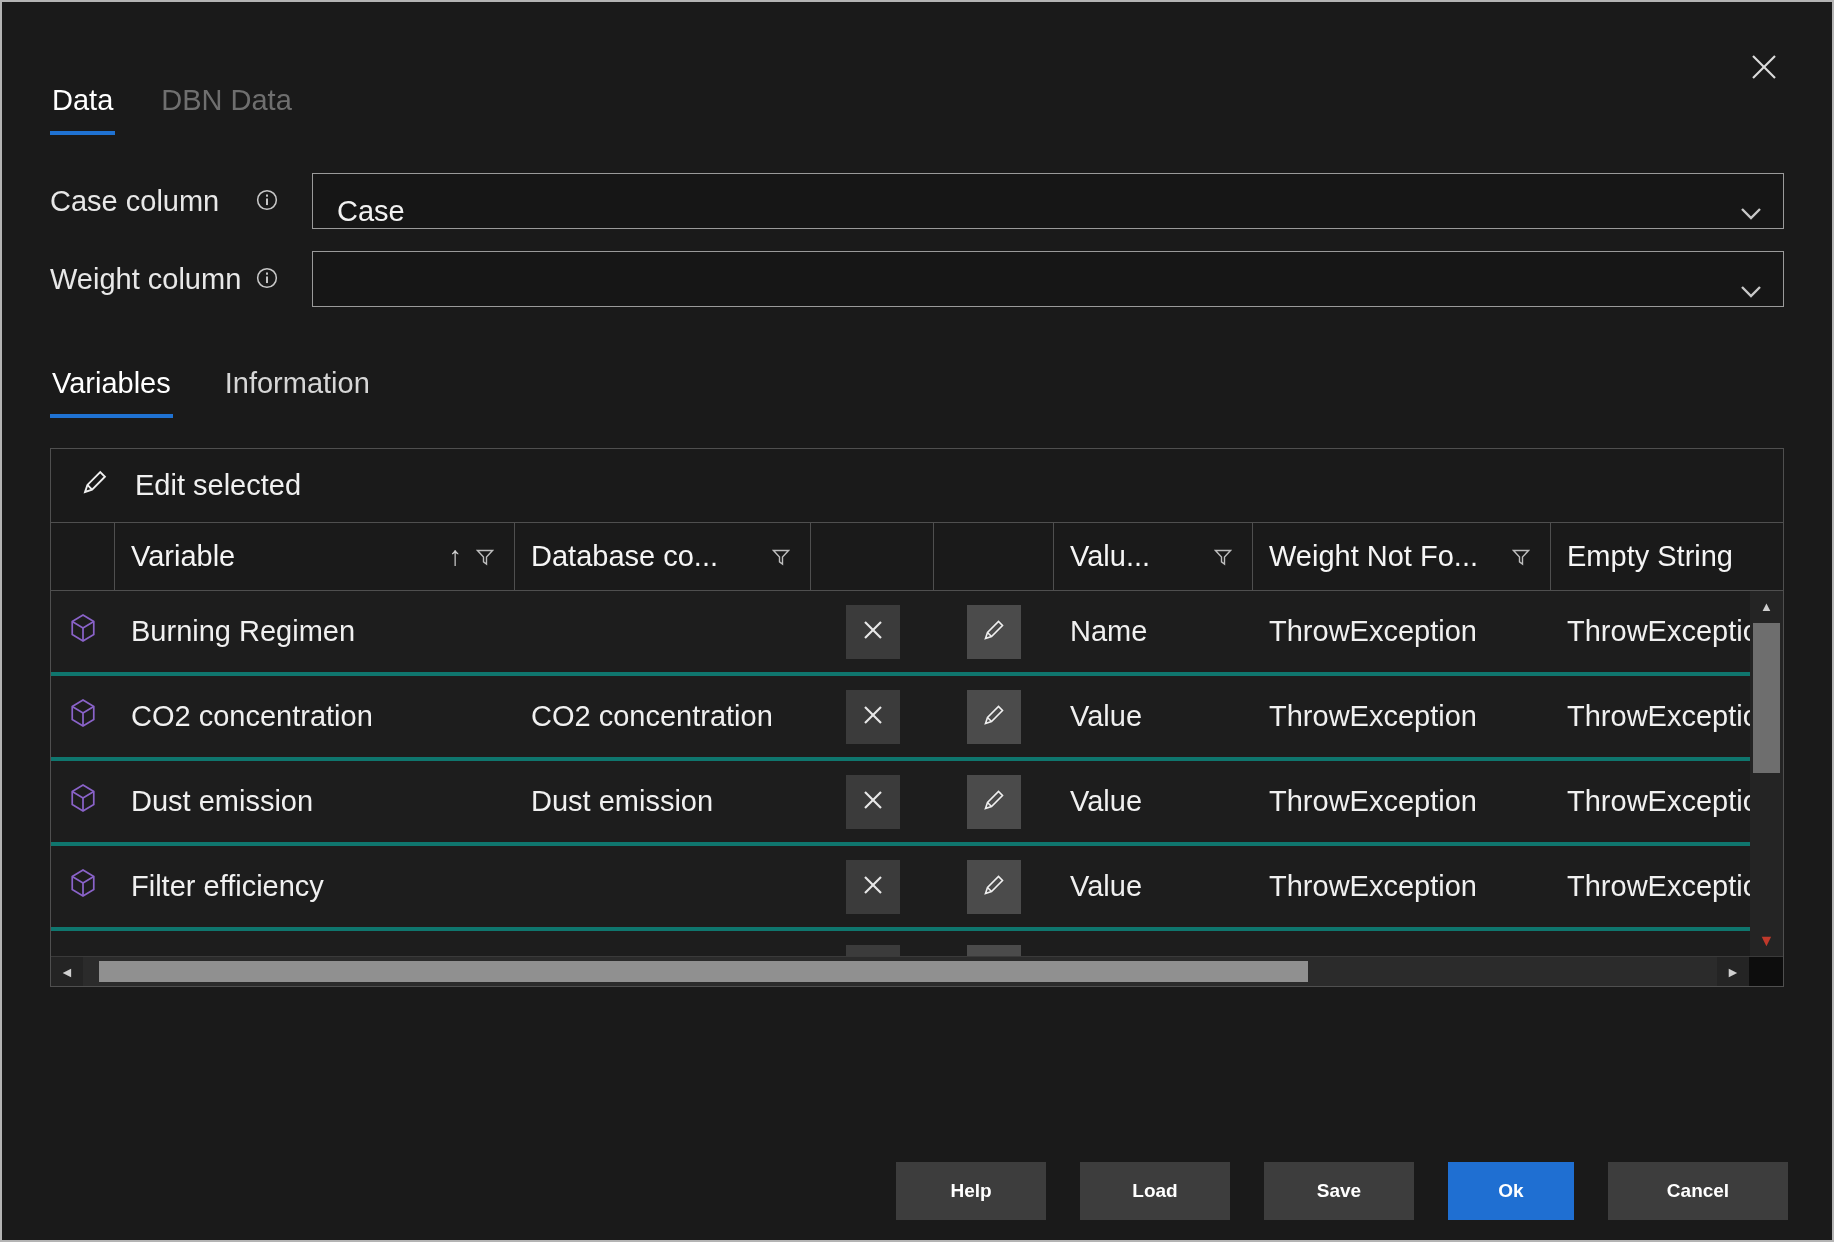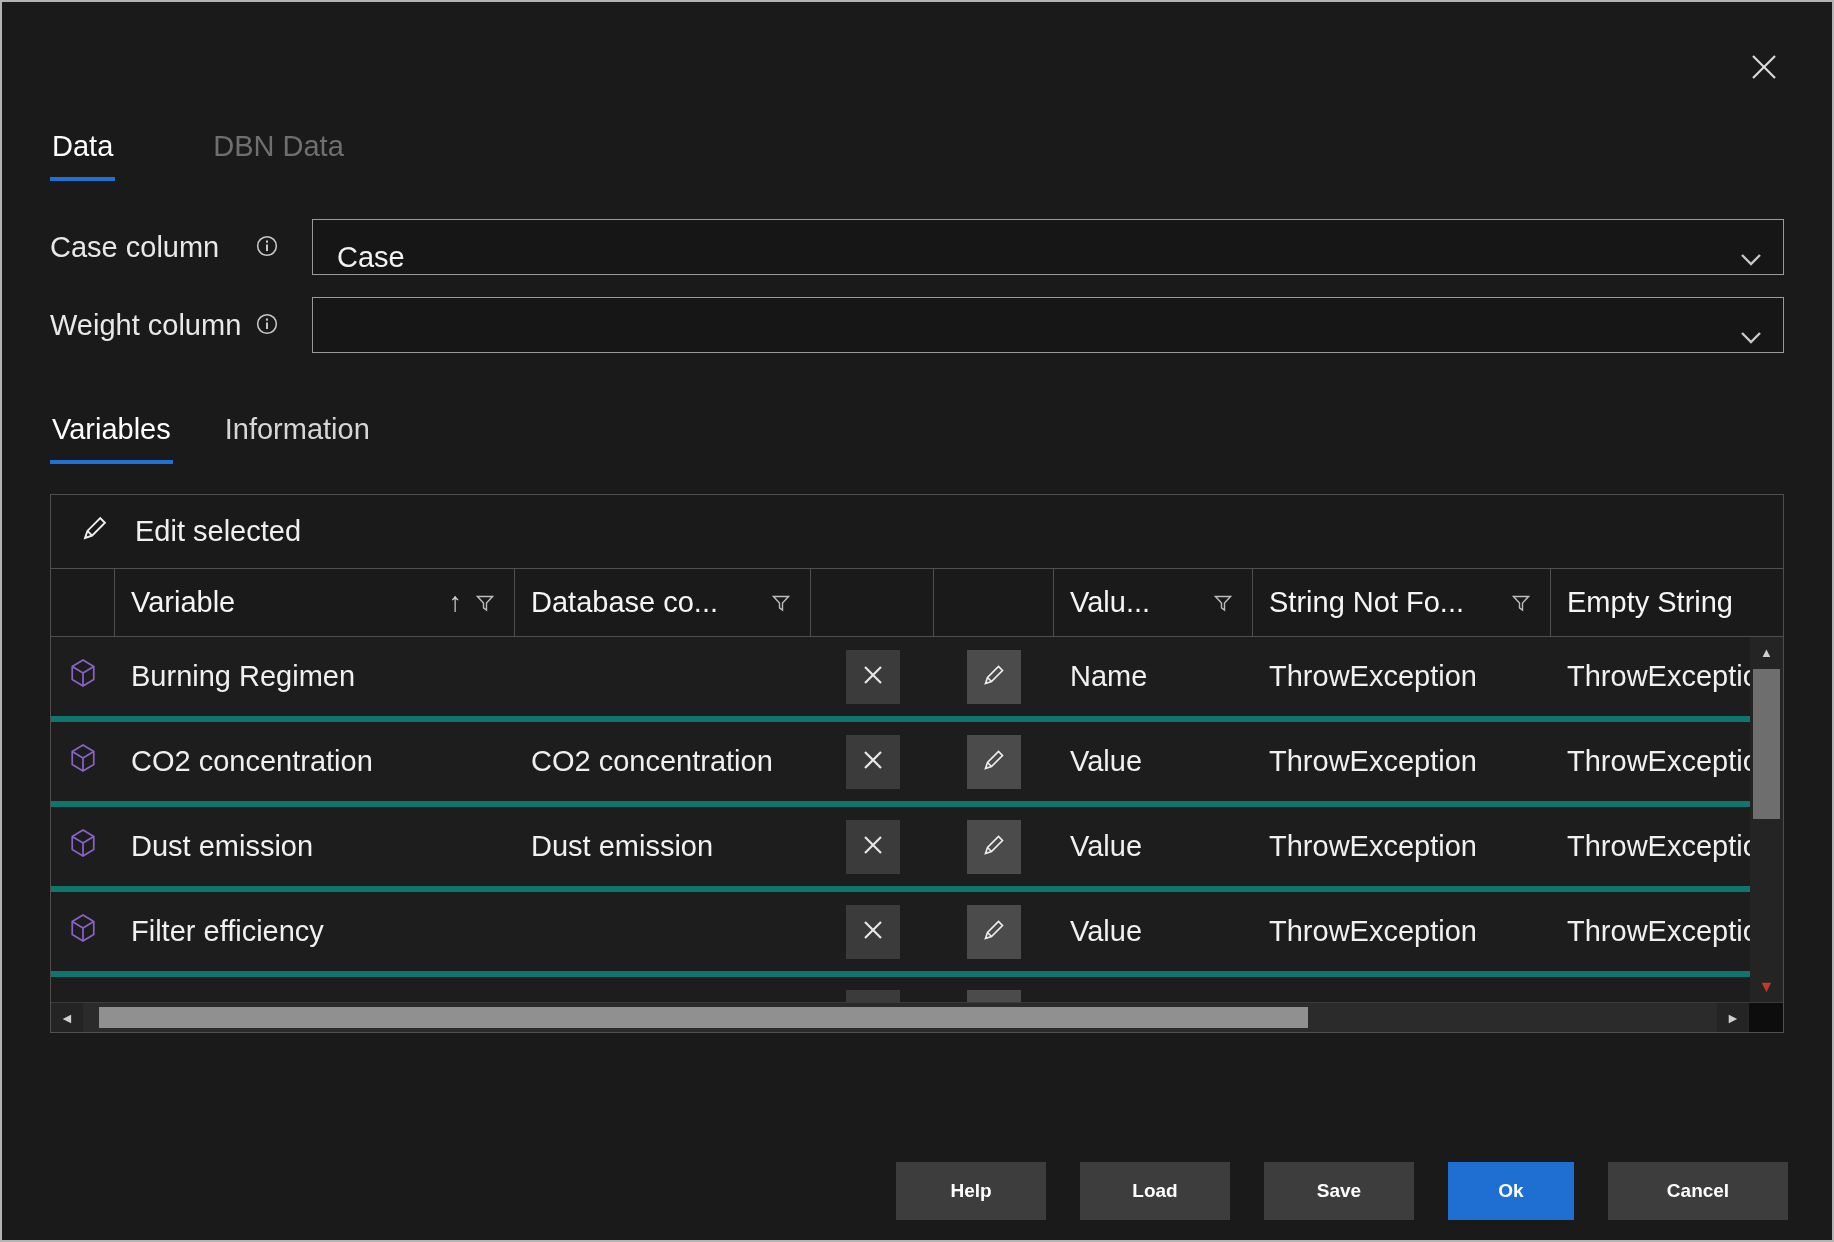--- a/index.html
+++ b/index.html
@@ -13,21 +13,21 @@
     overflow:hidden;
   }
   .content{padding:0 48px}
 
   
   .titlebar{padding-top:42px;position:relative}
   .title{font-size:40px;font-weight:400;color:#ededed;line-height:48px}
   .close-btn{position:absolute;top:46px;right:0;width:40px;height:40px;background:none;border:none;cursor:pointer;display:flex;align-items:center;justify-content:center}
 
   
-  .tabs{display:flex;gap:96px;margin-top:86px}
+  .tabs{display:flex;gap:44px;margin-top:40px}
   .tab{font-size:29px;padding:0 2px 14px 2px;cursor:pointer}
   .tab.active{color:#ffffff;border-bottom:4px solid #1f72d2}
   .tab.dim{color:#6f6f6f}
   .tab.light{color:#d6d6d6}
 
   
   .form-row{display:flex;align-items:center;margin-top:38px;height:56px}
   .form-row + .form-row{margin-top:22px}
   .form-label{width:262px;display:flex;align-items:center;justify-content:space-between;padding-right:34px;font-size:29px;color:#e8e8e8}
   .dropdown{flex:1;height:56px;border:1px solid #9a9a9a;background:#161616;display:flex;align-items:flex-end;justify-content:space-between;padding:0 20px 0 24px;font-size:29px;cursor:pointer}
@@ -41,21 +41,21 @@
   .toolbar{height:74px;display:flex;align-items:center;gap:26px;padding-left:30px;border-bottom:1px solid #4f4f4f;font-size:29px;cursor:pointer;color:#f0f0f0}
 
   .grid-cols{display:grid;grid-template-columns:64px 400px 296px 123px 120px 199px 298px minmax(0,1fr)}
   .grid-header{height:68px;border-bottom:1px solid #4f4f4f;font-size:29px;color:#f5f5f5}
   .hcell{display:flex;align-items:center;gap:14px;padding:0 20px 0 16px;border-right:1px solid #4f4f4f;overflow:hidden;white-space:nowrap;cursor:pointer}
   .hcell:last-child{border-right:none}
   .hcell .spacer{flex:1}
   .sort-arrow{color:#d0d0d0;font-size:27px;line-height:1}
 
   .grid-body{position:relative;height:365px;overflow:hidden;background:#1d1d1d}
-  .row{height:85px;border-bottom:6px solid #0f766e;font-size:29px;align-items:center;cursor:pointer;color:#f0f0f0}
+  .row{height:85px;border-bottom:4px solid #0f766e;font-size:29px;align-items:center;cursor:pointer;color:#f0f0f0}
   .cell{padding:0 16px;white-space:nowrap;overflow:hidden}
   .icon-cell{display:flex;justify-content:center;padding:0}
   .btn-cell{display:flex;justify-content:center;padding:0}
   .sq-btn{width:54px;height:54px;border:none;display:flex;align-items:center;justify-content:center;cursor:pointer}
   .x-btn{background:#3b3b3b}
   .p-btn{background:#4b4b4b}
 
   
   .vscroll{position:absolute;top:0;right:0;width:33px;height:365px;background:#242424}
   .v-up{position:absolute;top:2px;left:0;width:100%;height:26px;display:flex;align-items:center;justify-content:center;color:#cfcfcf;font-size:13px;cursor:pointer}
@@ -176,21 +176,21 @@
       <div class="hcell"></div>
       <div class="hcell"></div>
       <div class="hcell">
         <span>Valu...</span>
         <span class="spacer"></span>
         <span><svg width="18" height="17" viewBox="0 0 18 17">
               <path d="M1.5 1.5 h15 l-6 6.5 v7 l-3 -2.2 v-4.8 z" fill="none" stroke="#bdbdbd" stroke-width="1.4"></path>
             </svg></span>
       </div>
       <div class="hcell">
-        <span>String Not Fo...</span>
+        <span>Weight Not Fo...</span>
         <span class="spacer"></span>
         <span><svg width="18" height="17" viewBox="0 0 18 17">
               <path d="M1.5 1.5 h15 l-6 6.5 v7 l-3 -2.2 v-4.8 z" fill="none" stroke="#bdbdbd" stroke-width="1.4"></path>
             </svg></span>
       </div>
       <div class="hcell">
         <span>Empty String</span>
       </div>
     </div>
 

